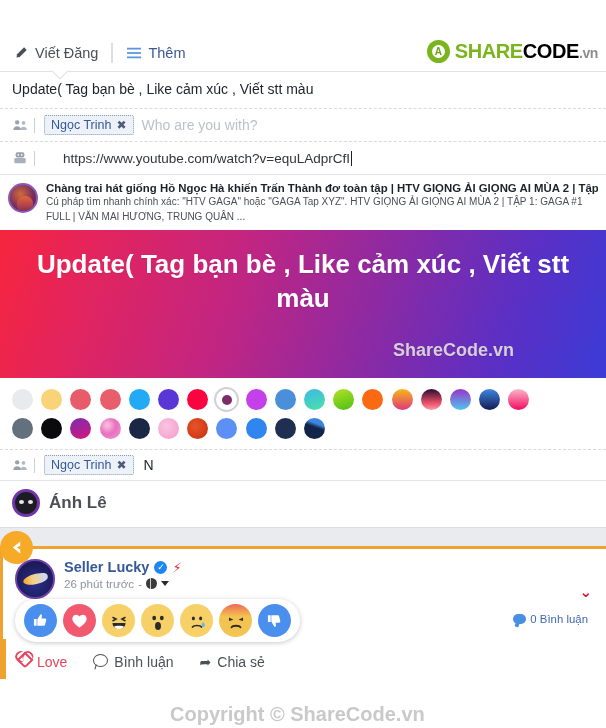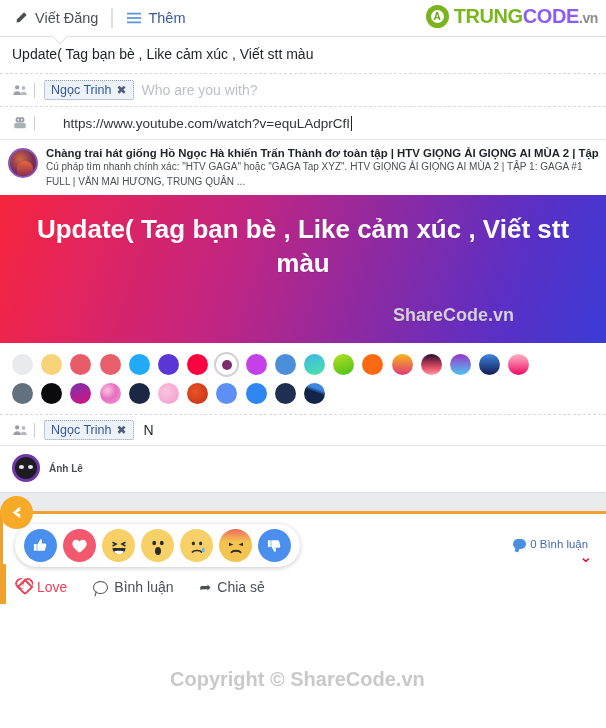--- a/index.html
+++ b/index.html
@@ -6,33 +6,33 @@
   body{
     width:606px;height:728px;overflow:hidden;
     background:#ffffff;
     font-family:"Liberation Sans","DejaVu Sans",sans-serif;
     font-size:13px;color:#1d2129;
     position:relative;
   }
   .app{width:606px;height:728px;position:relative;background:#fff;}
 
   
-  .toolbar{height:36px;border-bottom:1px solid #dfe1e5;display:flex;align-items:center;position:relative;background:#fff;}
+  .toolbar{height:36px;border-bottom:1px solid #dfe1e5;display:flex;align-items:center;position:relative;background:#fff;margin-top:35px;}
   .tb-item{display:flex;align-items:center;gap:6px;padding:0 13px;height:36px;color:#3b5998;font-size:14.5px;white-space:nowrap;}
   .tb-item.active{color:#4b4f56;}
   .tb-sep{width:1px;height:20px;background:#dcdee3;}
   .tb-ico{display:inline-flex;align-items:center;justify-content:center;width:16px;height:16px;}
   .caret-under{position:absolute;left:54px;bottom:-6px;width:11px;height:11px;background:#fff;border-left:1px solid #dfe1e5;border-bottom:1px solid #dfe1e5;transform:rotate(-45deg) skew(0deg);}
   .logo{position:absolute;right:8px;top:5px;display:flex;align-items:center;gap:5px;}
   .logo-mark{width:23px;height:23px;border-radius:50%;background:#7ab51d;position:relative;display:flex;align-items:center;justify-content:center;}
   .logo-mark:after{content:"";position:absolute;width:13px;height:13px;border-radius:50%;background:#fff;}
   .logo-mark span{position:relative;z-index:2;font-size:10px;color:#6aa515;font-weight:bold;}
   .logo-txt{font-size:20px;font-weight:bold;letter-spacing:-0.4px;}
   .logo-a{color:#7ab51d;}
-  .logo-b{color:#8b5cf6;}
+  .logo-b{color:#000000;}
   .logo-vn{color:#8d8d8d;font-size:14px;}
 
   
   .subline{padding:9px 12px 11px 12px;font-size:14px;color:#1d2129;}
 
   
   .row-line{display:flex;align-items:center;gap:0;border-top:1px dashed #d8dade;height:32px;padding:0 8px;}
   .row-ico{width:24px;display:flex;align-items:center;justify-content:center;color:#9197a3;}
   .row-bar{width:1px;height:15px;background:#ccd0d5;margin:0 9px 0 2px;}
   .token{display:inline-flex;align-items:center;gap:5px;border:1px dotted #8a9bb5;background:#edf2f8;color:#365899;
@@ -74,21 +74,21 @@
 
   
   .taglower{display:flex;align-items:center;height:30px;padding:0 8px;border-bottom:1px solid #e4e6eb;}
 
   
   .person{display:flex;align-items:center;gap:9px;padding:8px 10px 10px 12px;}
   .av-purple{width:28px;height:28px;border-radius:50%;background:#1c1c22;border:3px solid #7236a8;box-sizing:border-box;position:relative;overflow:hidden;}
   .av-purple:before,.av-purple:after{content:"";position:absolute;top:8px;width:5px;height:4px;background:#e9e9ef;border-radius:50%;}
   .av-purple:before{left:4px;}
   .av-purple:after{right:4px;}
-  .person-name{font-size:10px;font-weight:bold;color:#4b4f56;}
+  .person-name{font-size:17px;font-weight:bold;color:#4b4f56;}
 
   
   .gap{height:18px;background:#e9ebee;border-top:1px solid #dcdee3;}
 
   
   .post{border-left:3px solid #f0a22e;border-top:3px solid #f0a22e;position:relative;background:#fff;padding:10px 12px 0 12px;}
   .flag{position:absolute;left:-3px;top:-18px;width:33px;height:33px;border-radius:50%;background:#f7a928;
         display:flex;align-items:center;justify-content:center;color:#fff;font-size:15px;}
   .post-head{display:flex;gap:9px;align-items:flex-start;}
   .av-jelly{width:40px;height:40px;min-width:40px;border-radius:50%;
@@ -119,21 +119,21 @@
   .rx-angry{background:linear-gradient(180deg,#f06a5a 0%,#f3c34f 38%,#f2c451 100%);}
   .rx-dis{background:#4a8fed;color:#fff;}
   .cmt-count{position:absolute;right:6px;top:14px;color:#4267b2;font-size:11.4px;display:flex;align-items:center;gap:4px;}
   .cmt-bubble{display:inline-block;width:13px;height:10px;background:#4a90e2;border-radius:6px;position:relative;}
   .cmt-bubble:after{content:"";position:absolute;left:2px;bottom:-3px;width:4px;height:4px;background:#4a90e2;border-radius:1px;transform:rotate(20deg);}
 
   .watermark{position:absolute;left:170px;top:668px;color:#c9c9c9;font-size:20px;font-weight:bold;
     text-shadow:1px 1px 0 rgba(255,255,255,.9);pointer-events:none;white-space:nowrap;}
 
   .actions{display:flex;align-items:center;gap:26px;padding:7px 0 9px 4px;border-top:1px solid #fff;}
-  .act{display:flex;align-items:center;gap:6px;font-size:14px;color:#4b4f56;cursor:pointer;}
+  .act{display:flex;align-items:flex-start;gap:6px;font-size:14px;color:#4b4f56;cursor:pointer;}
   .act.love{color:#e8435a;}
   .heart-o{width:12px;height:12px;border:2px solid #e8435a;transform:rotate(-45deg);border-radius:0 0 0 3px;box-sizing:border-box;position:relative;}
   .heart-o:before,.heart-o:after{content:"";position:absolute;width:11px;height:11px;border:2px solid #e8435a;border-radius:50%;box-sizing:border-box;}
   .heart-o:before{top:-7px;left:-2px;border-bottom:none;border-right:none;}
   .heart-o:after{top:-2px;left:3px;border-bottom:none;border-left:none;}
   .bub-o{width:13px;height:11px;border:1.6px solid #4b4f56;border-radius:50%;position:relative;}
   .bub-o:after{content:"";position:absolute;left:1px;bottom:-4px;width:4px;height:5px;border-left:1.6px solid #4b4f56;transform:rotate(18deg);}
   .share-i{font-size:14px;color:#4b4f56;}
   .bot-border{position:absolute;left:0;bottom:0;width:3px;height:40px;background:#f0a22e;}
 </style>
@@ -162,21 +162,21 @@
           </svg>
       </span>
       <span>Thêm</span>
     </div>
     <div class="caret-under"></div>
 
     <div class="logo">
       <span class="logo-mark">
           <span>A</span>
         </span>
-      <span class="logo-txt"><span class="logo-a">TRUNG</span><span class="logo-b">CODE</span><span class="logo-vn">.vn</span></span>
+      <span class="logo-txt"><span class="logo-a">SHARE</span><span class="logo-b">CODE</span><span class="logo-vn">.vn</span></span>
     </div>
   </div>
 
   <div class="subline">
     <span>Update( Tag bạn bè , Like cảm xúc , Viết stt màu</span>
   </div>
 
   <div class="row-line">
     <span class="row-ico">
       <svg width="15" height="12" viewBox="0 0 18 13">
@@ -339,20 +339,36 @@
   </div>
 
   <div class="gap"></div>
 
   <div class="post">
     <div class="flag">
       <svg width="15" height="15" viewBox="0 0 16 16">
           <path d="M12 1.5L4 8l8 6.5V10l-4-2 4-2z" fill="#fff"></path>
         </svg>
     </div>
+    <div class="post-head">
+      <div class="av-jelly"></div>
+      <div>
+        <div class="post-name">
+          <span>Seller Lucky</span>
+          <span class="verified">✓</span>
+          <span class="bolt">⚡</span>
+        </div>
+        <div class="post-meta">
+          <span>26 phút trước</span>
+          <span>-</span>
+          <span class="globe"></span>
+          <span class="mini-caret"></span>
+        </div>
+      </div>
+    </div>
     <div class="chev">⌄</div>
 
 
     <div class="reacts-wrap">
       <div class="reacts">
         <div class="rx rx-like">
           <svg width="17" height="17" viewBox="0 0 16 16">
               <path d="M5 7l3-5c1.2 0 1.6.9 1.3 2L9 6h3.2c.9 0 1.4.8 1.2 1.6l-1 4.2c-.15.7-.7 1.2-1.4 1.2H5z" fill="#fff"></path>
               <rect x="1.8" y="6.6" width="2.6" height="6.4" rx=".5" fill="#fff"></rect>
             </svg>

